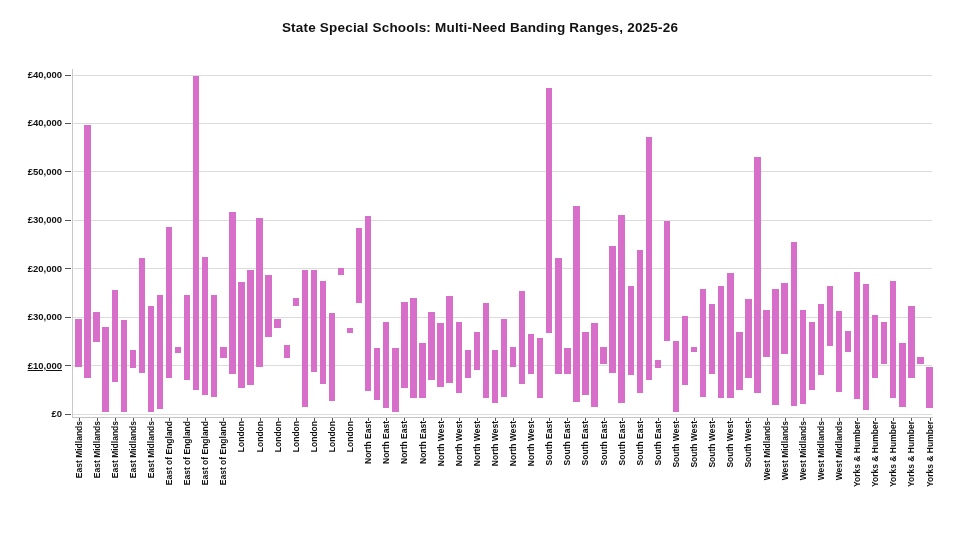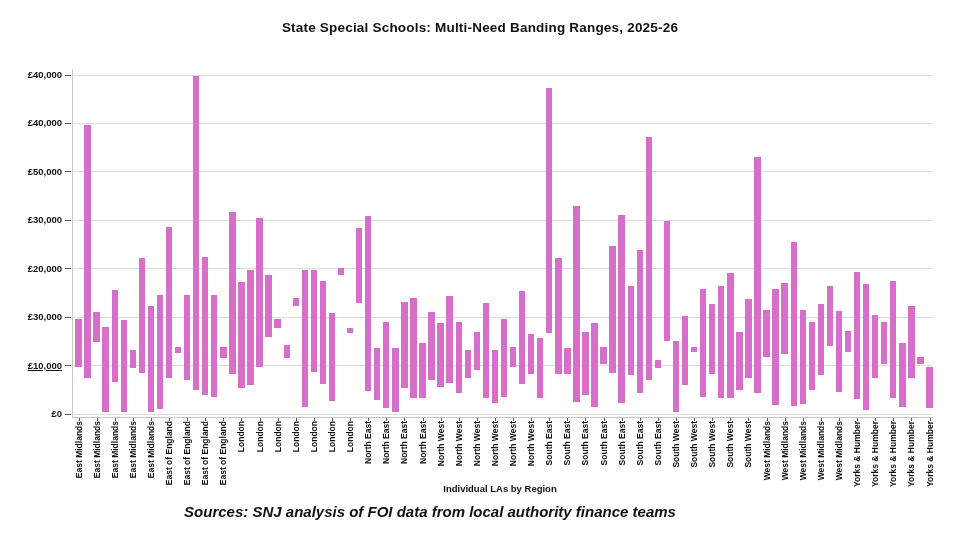--- a/index.html
+++ b/index.html
@@ -258,17 +258,15 @@
       <div class="bar" title="Yorks &amp; Humber: £1,400 – £14,600" style="left: 899.14px; top: 343.294px; width: 6.4px; height: 63.9257px;"></div>
       <div class="bar" title="Yorks &amp; Humber: £7,500 – £22,400" style="left: 908.194px; top: 305.52px; width: 6.4px; height: 72.1586px;"></div>
       <div class="xtick-dash" style="left: 911.394px; top: 418px;"></div>
       <div class="xtick-label" style="left: 906.394px; top: 421px;">Yorks &amp; Humber</div>
       <div class="bar" title="Yorks &amp; Humber: £10,300 – £11,800" style="left: 917.247px; top: 356.854px; width: 6.4px; height: 7.26429px;"></div>
       <div class="bar" title="Yorks &amp; Humber: £1,200 – £9,800" style="left: 926.3px; top: 366.54px; width: 6.4px; height: 41.6486px;"></div>
       <div class="xtick-dash" style="left: 929.5px; top: 418px;"></div>
       <div class="xtick-label" style="left: 924.5px; top: 421px;">Yorks &amp; Humber</div>
     </div>
 
-  <div class="x-axis-title" style="left:350px;">Individual LAs by Region</div>
-
-  <div class="footer-note">Sources: SNJ analysis of FOI data from local authority finance teams</div>
+
 
 </div>
 
 </body></html>

